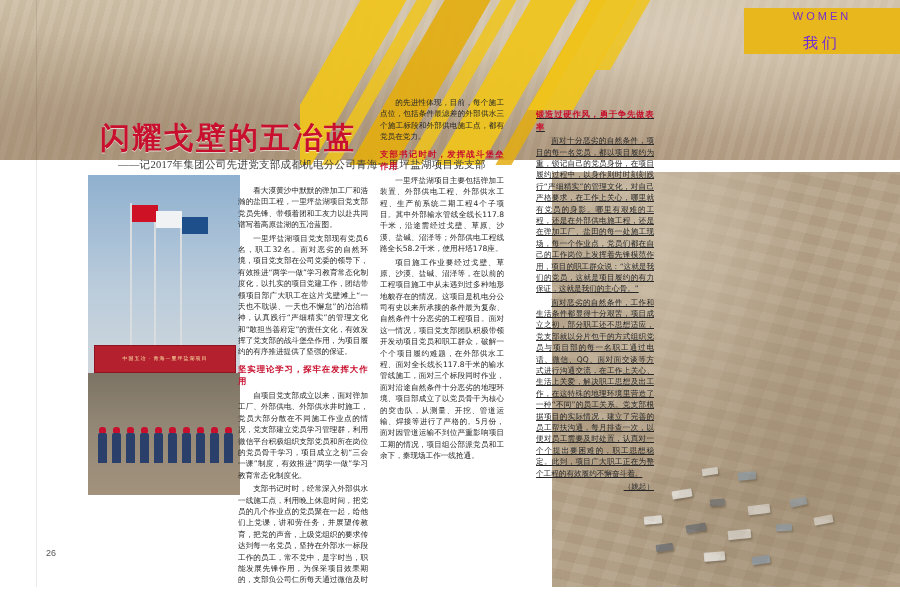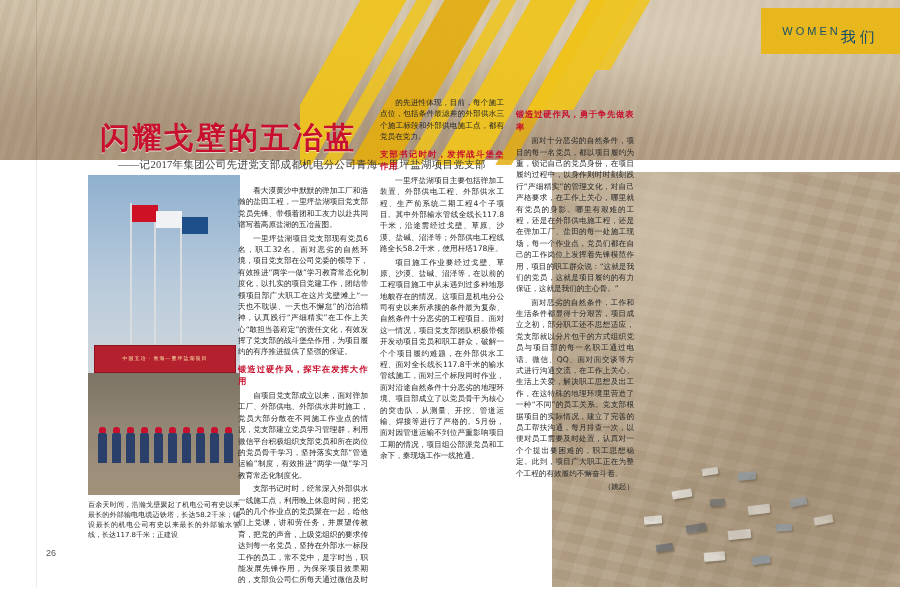--- a/index.html
+++ b/index.html
@@ -55,24 +55,24 @@
   .chev-wrap{position:absolute;left:300px;top:0;width:560px;height:165px;overflow:hidden;}
   .chev-wrap i{
     position:absolute;top:-20px;display:block;
     width:46px;height:250px;background:#f0c41b;opacity:.92;
     transform:skewX(-30deg);
   }
   .chev-wrap i.sm{width:16px;opacity:.85;}
   .chev-wrap i.dk{background:#e3ad10;}
   
   .tag{
-    position:absolute;right:0;top:8px;width:139px;height:46px;
+    position:absolute;right:0;top:8px;width:156px;height:46px;
     background:#e8b71d;
-    display:flex;flex-direction:row;align-items:center;justify-content:center;
-    color:#0c4a6e;
+    display:flex;flex-direction:column;align-items:center;justify-content:center;
+    color:#6d28d9;
   }
   .tag .en{font-family:"Liberation Sans",sans-serif;font-size:11px;letter-spacing:3px;opacity:.95;}
   .tag .cn{font-size:15px;letter-spacing:4px;margin-top:12px;}
   
   .title{
     position:absolute;left:100px;top:118px;
     font-size:30px;font-weight:bold;color:#c8102e;letter-spacing:2px;
     font-family:"DejaVu Serif", serif;
     text-shadow:0 1px 0 rgba(255,255,255,.6);
   }
@@ -86,21 +86,21 @@
     font-size:7.6px;line-height:1.5;color:#262626;text-align:justify;
     font-family:"DejaVu Sans", sans-serif;
   }
   .col p{margin:0 0 2px 0;text-indent:2em;}
   .col h4{
     margin:5px 0 2px 0;font-size:8.4px;color:#c8102e;font-weight:bold;
     text-indent:0;letter-spacing:.5px;
   }
   #col1{left:238px;top:185px;width:130px;}
   #col2{left:380px;top:97px;width:124px;}
-  #col3{left:516px;top:103px;width:118px;}
+  #col3{left:536px;top:103px;width:118px;text-decoration:underline;}
   .sign{text-align:right;margin-top:4px;text-indent:0;}
   
   .photo-team{
     position:absolute;left:88px;top:175px;width:152px;height:320px;
     background:linear-gradient(180deg,#9fb6cc 0%,#b6c7d6 30%,#8e9a9f 58%,#6f6a5f 62%,#8c7f6d 100%);
     overflow:hidden;
   }
   .photo-team .sky{position:absolute;left:0;top:0;width:100%;height:62%;
     background:linear-gradient(180deg,#8fb0cf 0%,#b9cbdb 55%,#cfd7dc 100%);}
   .photo-team .ground{position:absolute;left:0;bottom:0;width:100%;height:38%;
@@ -199,27 +199,26 @@
     <div class="person" style="left:38px;"></div>
     <div class="person" style="left:52px;"></div>
     <div class="person" style="left:66px;"></div>
     <div class="person" style="left:80px;"></div>
     <div class="person" style="left:94px;"></div>
     <div class="person" style="left:108px;"></div>
     <div class="person" style="left:122px;"></div>
     <div class="person" style="left:136px;"></div>
   </div>
 
-  <div class="caption">百余天时间，浩瀚戈壁聚起了机电公司有史以来最长的外部输电电缆迈铁塔，长达58.2千米；铺设最长的机电公司有史以来最长的外部输水管线，长达117.8千米；正建设</div>
 
   <div class="col" id="col1">
     <p>看大漠黄沙中默默的弹加工厂和浩瀚的盐田工程，一里坪盐湖项目党支部党员先锋、带领着团和工友力以赴共同谱写着高原盐湖的五冶蓝图。</p>
-    <p>一里坪盐湖项目党支部现有党员6名，职工32名。面对恶劣的自然环境，项目党支部在公司党委的领导下，有效推进“两学一做”学习教育常态化制度化，以扎实的项目党建工作，团结带领项目部广大职工在这片戈壁滩上“一天也不耽误、一天也不懈怠”的冶治精神，认真践行“严细精实”在工作上关心“敢担当善府定”的责任文化，有效发挥了党支部的战斗堡垒作用，为项目履约的有序推进提供了坚强的保证。</p>
-    <h4>锻造过硬作风，探牢在发挥大作用</h4>
-    <p>自项目党支部成立以来，面对弹加工厂、外部供电、外部供水井时施工，党员大部分散在不同施工作业点的情况，党支部建立党员学习管理群，利用微信平台积极组织支部党员和所在岗位的党员骨干学习，坚持落实支部“管道运输”制度，有效推进“两学一做”学习教育常态化制度化。</p>
+    <p>一里坪盐湖项目党支部现有党员6名，职工32名。面对恶劣的自然环境，项目党支部在公司党委的领导下，有效推进“两学一做”学习教育常态化制度化，以扎实的项目党建工作，团结带领项目部广大职工在这片戈壁滩上“一天也不耽误、一天也不懈怠”的冶治精神，认真践行“严细精实”的管理文化和“敢担当善府定”的责任文化，有效发挥了党支部的战斗堡垒作用，为项目履约的有序推进提供了坚强的保证。</p>
+    <h4>坚实理论学习，探牢在发挥大作用</h4>
+    <p>自项目党支部成立以来，面对弹加工厂、外部供电、外部供水井时施工，党员大部分散在不同施工作业点的情况，党支部建立党员学习管理群，利用微信平台积极组织支部党员和所在岗位的党员骨干学习，项目成立之初“三会一课”制度，有效推进“两学一做”学习教育常态化制度化。</p>
     <p>支部书记时时，经常深入外部供水一线施工点，利用晚上休息时间，把党员的几个作业点的党员聚在一起，给他们上党课，讲和劳任务，并展望传教育，把党的声音，上级党组织的要求传达到每一名党员，坚持在外部水一标段工作的员工，常不党中，是字时当，职能发展先锋作用，为保采项目效果期的，支部负公司仁所每天通过微信及时了解掌握每一个职员的情况上进展情况，实施动态化管理，确保了外部供水工程施工旋计划的工期需要，有效发挥了党员先锋作用和党组织战斗堡垒作用。</p>
   </div>
 
   <div class="col" id="col2">
     <p>的先进性体现，目前，每个施工点位，包括条件最滤差的外部供水三个施工标段和外部供电施工点，都有党员在党力。</p>
     <h4>支部书记时时，发挥战斗堡垒作用</h4>
     <p>一里坪盐湖项目主要包括弹加工装置、外部供电工程、外部供水工程、生产前系统二期工程4个子项目。其中外部输水管线全线长117.8千米，沿途需经过戈壁、草原、沙漠、盐碱、沼泽等；外部供电工程线路全长58.2千米，使用杆塔178座。</p>
     <p>项目施工作业要经过戈壁、草原、沙漠、盐碱、沼泽等，在以前的工程项目施工中从未遇到过多种地形地貌存在的情况。这项目是机电分公司有史以来所承接的条件最为复杂、自然条件十分恶劣的工程项目。面对这一情况，项目党支部团队积极带领开发动项目党员和职工群众，破解一个个项目履约难题，在外部供水工程、面对全长线长117.8千米的输水管线施工，面对三个标段同时作业，面对沿途自然条件十分恶劣的地理环境、项目部成立了以党员骨干为核心的突击队，从测量、开挖、管道运输、焊接等进行了严格的。5月份，面对因管道运输不到位严重影响项目工期的情况，项目组公部派党员和工余下，秦现场工作一线抢通。</p>
   </div>
 

